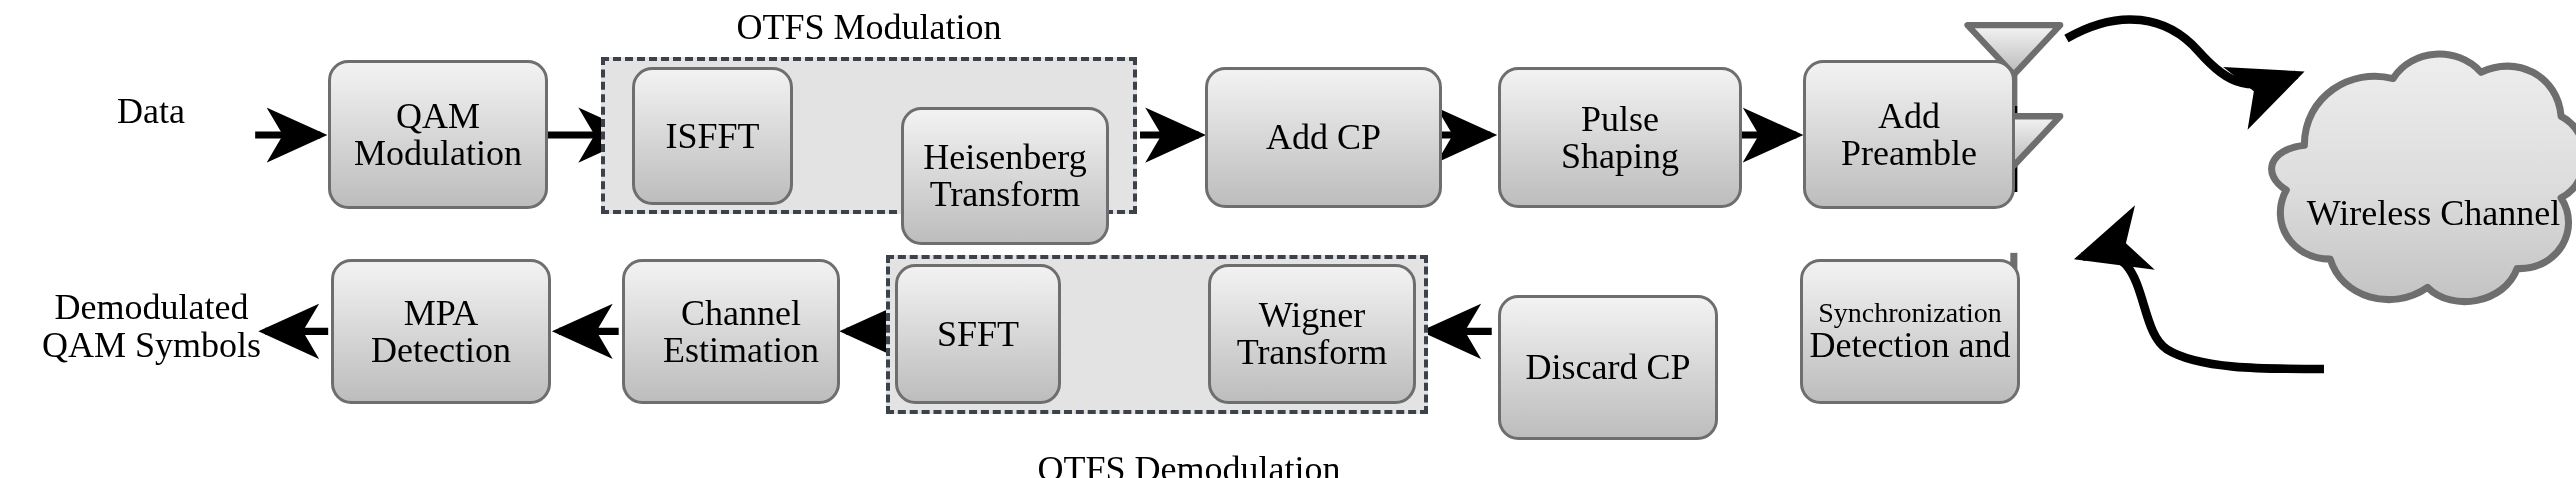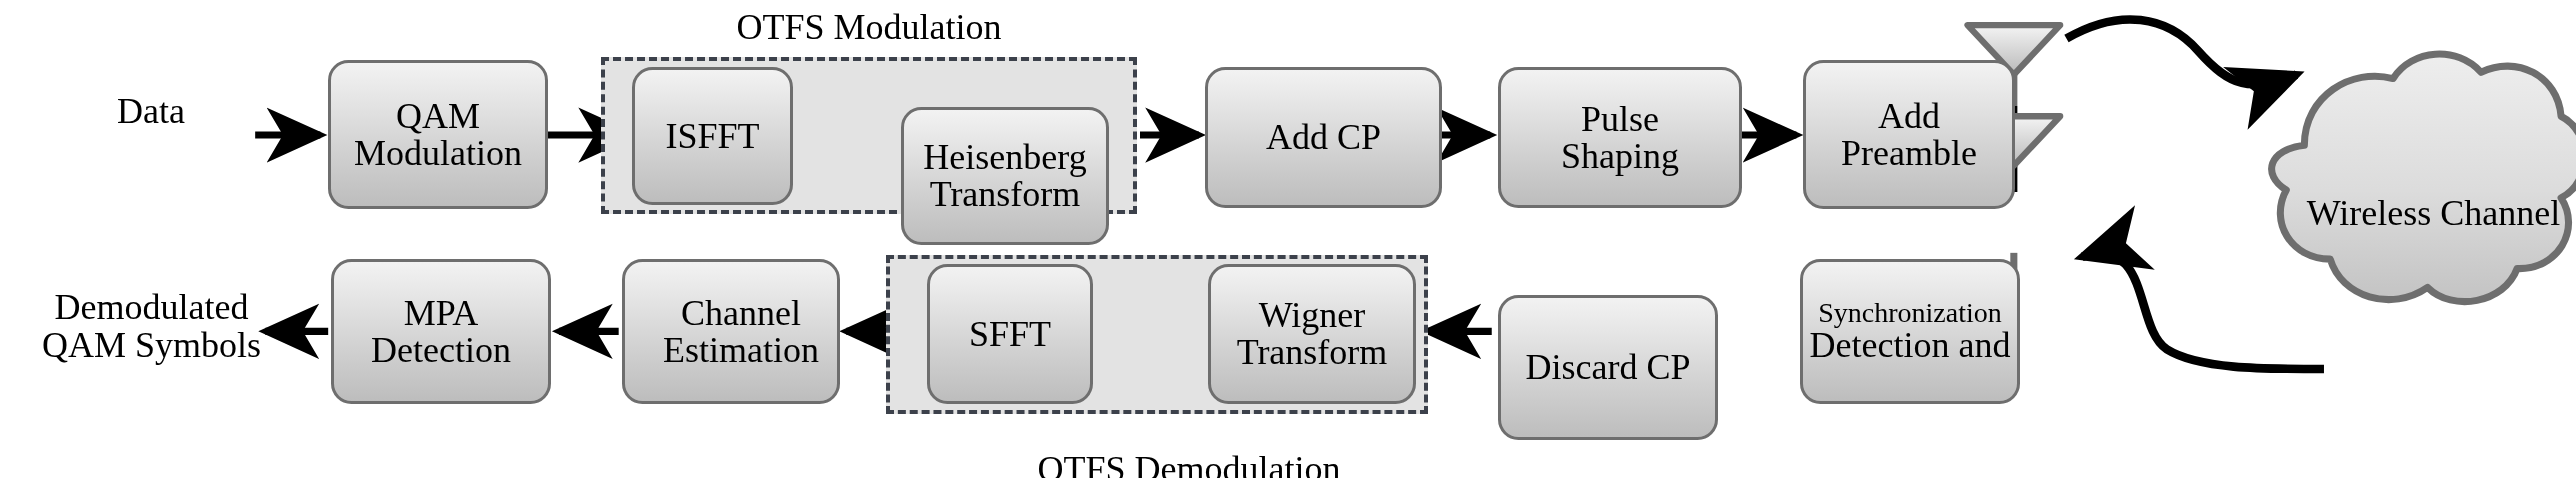--- a/index.html
+++ b/index.html
@@ -198,21 +198,21 @@
   <div class="pbox" style="left:331px; top:259px; width:220px; height:145px;">
     <span class="ln">MPA</span>
     <span class="ln">Detection</span>
   </div>
 
   <div class="pbox" style="left:622px; top:259px; width:218px; height:145px;padding-left:20px;">
     <span class="ln">Channel</span>
     <span class="ln">Estimation</span>
   </div>
 
-  <div class="pbox" style="left:895px; top:264px; width:166px; height:140px;margin-left:32px;">
+  <div class="pbox" style="left:895px; top:264px; width:166px; height:140px;">
     <span class="ln">SFFT</span>
   </div>
 
   <div class="pbox" style="left:1208px; top:264px; width:208px; height:140px;">
     <span class="ln">Wigner</span>
     <span class="ln">Transform</span>
   </div>
 
   <div class="pbox" style="left:1498px; top:259px; width:220px; height:145px;margin-top:36px;">
     <span class="ln">Discard CP</span>

